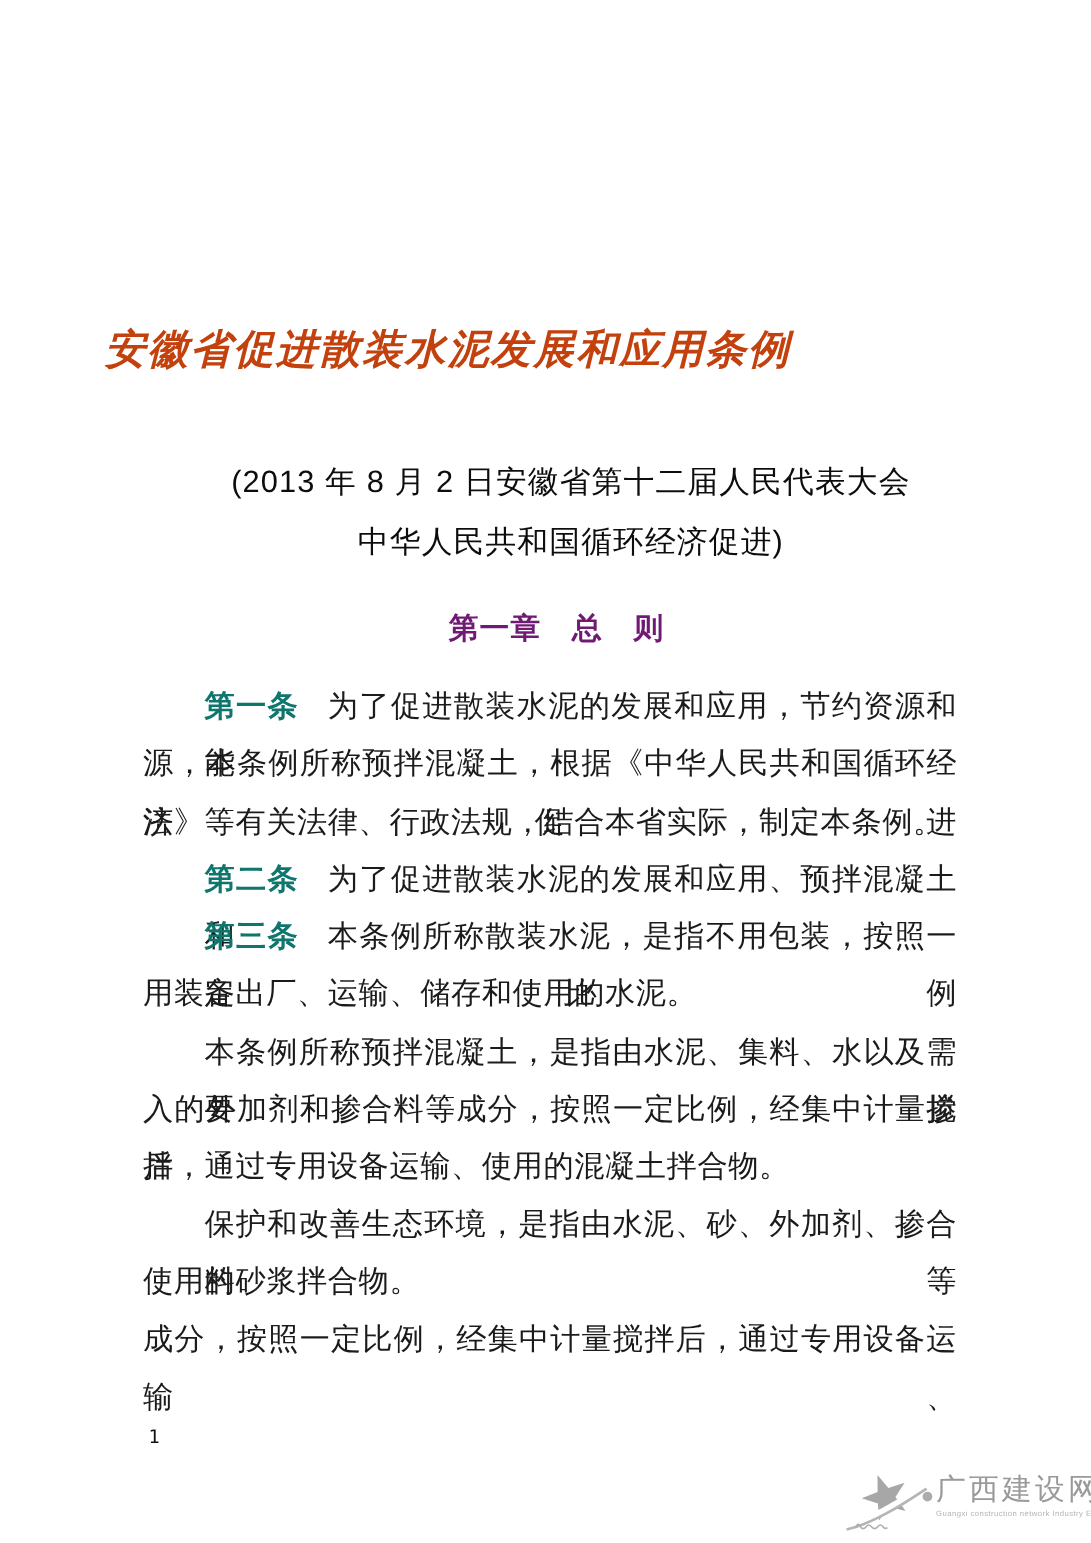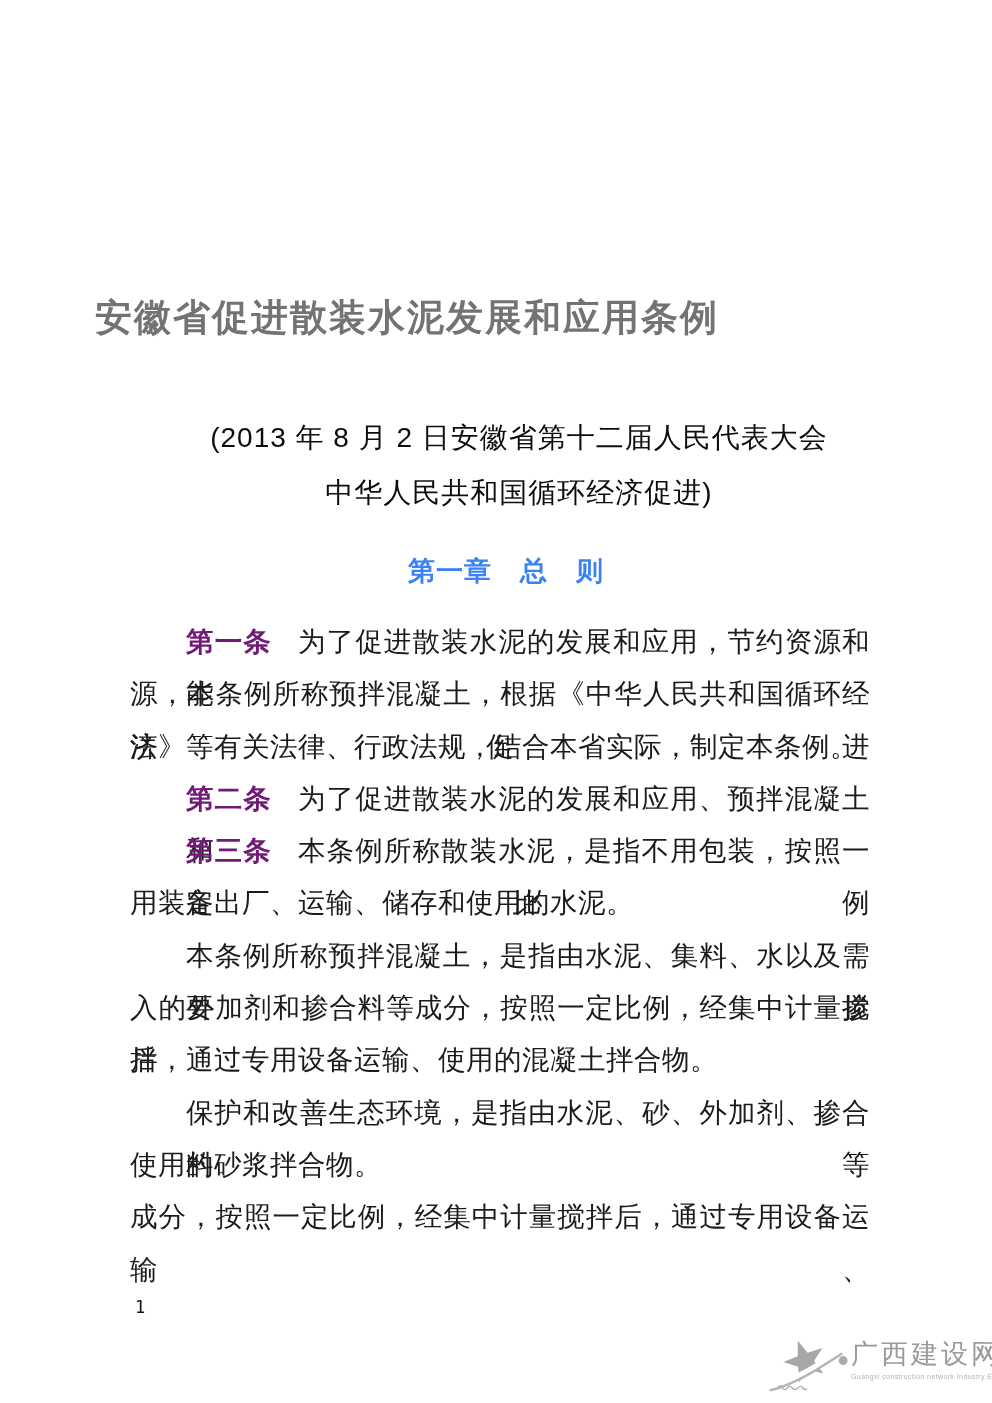--- a/index.html
+++ b/index.html
@@ -10,39 +10,40 @@
     overflow:hidden;
     font-family:"Liberation Serif",serif;
     color:#161616;
   }
   .doc-title{
     position:absolute;top:294px;left:0;width:792px;
     box-sizing:border-box;padding-left:22px;
     text-align:center;
     font-family:"Liberation Sans",sans-serif;
     font-weight:700;font-size:37px;line-height:48px;
-    letter-spacing:2px;color:#737373;
+    letter-spacing:2px;color:#c2410c;
     white-space:nowrap;
+    font-style:italic;
   }
   .subtitle{
     position:absolute;top:410px;left:13px;width:992px;
     box-sizing:border-box;padding-left:20px;
     text-align:center;
     font-family:"Liberation Sans",sans-serif;
     font-size:28px;color:#0d0d0d;
     letter-spacing:1px;
   }
   .subtitle-line{height:55px;line-height:55px;white-space:nowrap;}
   .chapter-heading{
     position:absolute;top:551px;left:0;width:992px;
     box-sizing:border-box;padding-left:20px;
     text-align:center;
     font-family:"Liberation Sans",sans-serif;
     font-weight:700;font-size:27px;line-height:40px;
-    letter-spacing:1px;color:#3b82f6;
+    letter-spacing:1px;color:#701a75;
     white-space:nowrap;
   }
   .body-text{
     position:absolute;top:616px;left:130px;width:740px;
     font-size:27.5px;color:#1b1b1b;
   }
   .body-line{
     height:52.3px;line-height:52.3px;
     text-align:justify;
     letter-spacing:0.5px;
@@ -50,21 +51,21 @@
   }
   .body-line.fill{
     white-space:normal;
     text-align-last:justify;
     -moz-text-align-last:justify;
     text-justify:inter-character;
   }
   .body-line.indent{padding-left:56px;}
   .lead{
     font-family:"Liberation Sans",sans-serif;
-    font-weight:700;color:#701a75;
+    font-weight:700;color:#0f766e;
     margin-right:26px;
   }
   .page-number{
     position:absolute;left:135px;top:1292px;
     font-size:17px;line-height:30px;color:#111;
     font-family:"DejaVu Sans Mono",monospace;
   }
   .watermark{
     position:absolute;left:768px;top:1338px;
     display:flex;align-items:flex-start;

